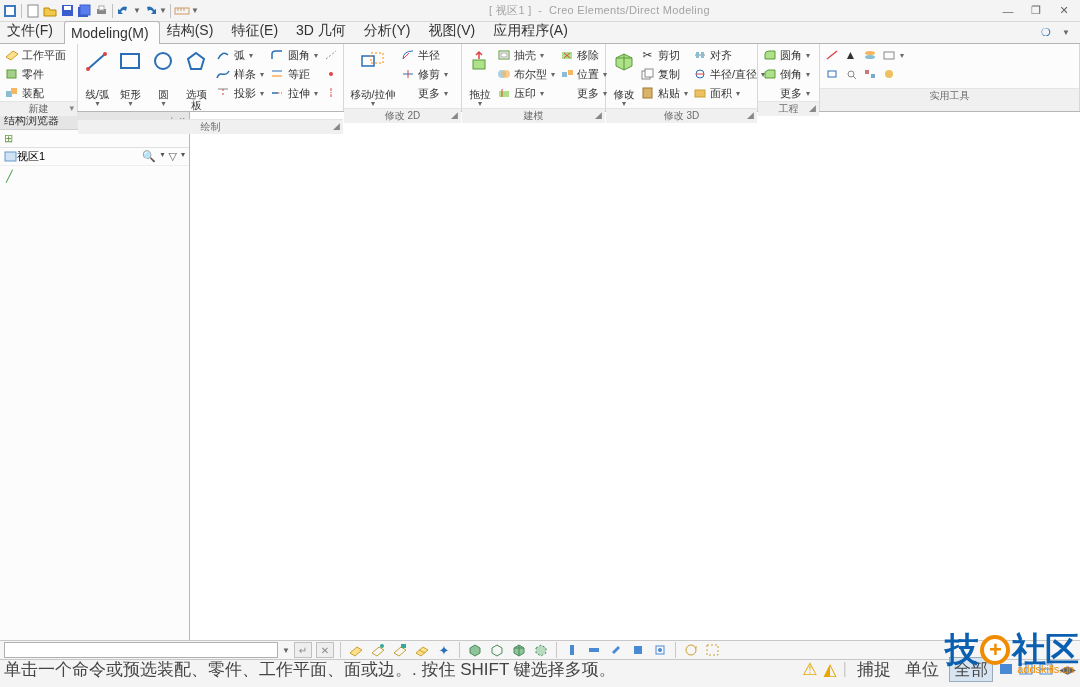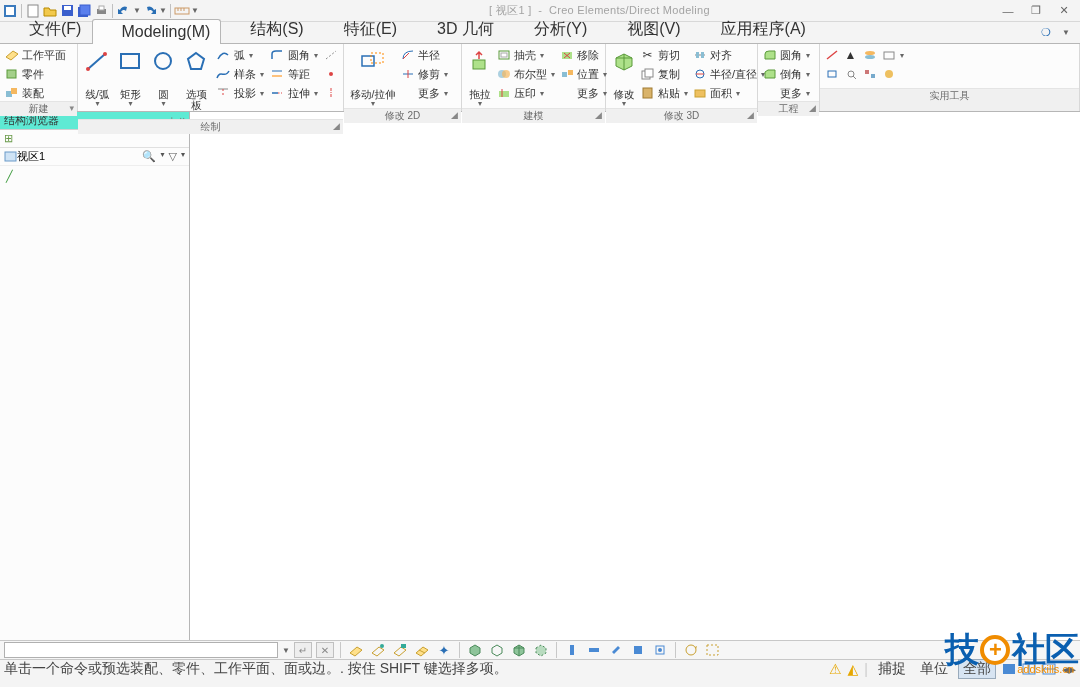--- a/index.html
+++ b/index.html
@@ -5,51 +5,51 @@
 * { box-sizing: border-box; margin: 0; padding: 0; font-family: "Microsoft YaHei", "SimSun", sans-serif; }
 html, body { width: 1080px; height: 687px; overflow: hidden; background: #f4f4f4; }
 .titlebar { height: 22px; background: #f4f4f4; display: flex; align-items: center; border-bottom: 1px solid #d8d8d8; }
 .qat { display: flex; align-items: center; gap: 1px; padding-left: 2px; }
 .qat-btn { width: 16px; height: 16px; display: flex; align-items: center; justify-content: center; font-size: 11px; }
 .qat-sep { width:1px; height: 14px; background:#c0c0c0; margin:0 2px; }
 .title-center { flex: 1; text-align: center; font-size: 11px; color: #a3a3a3; letter-spacing: 0.3px; }
 .win-controls { display: flex; gap: 12px; padding-right: 8px; }
 .win-btn { width: 16px; height: 14px; font-size: 11px; color: #666; display:flex; align-items:center; justify-content:center;}
 .tabsrow { height: 22px; background: #f4f4f4; display: flex; align-items: flex-end; border-bottom: 1px solid #b6b6b6; position:relative;}
-.tab { padding: 3px 10px 3px 28px; font-size: 16px; color: #333; border: 1px solid transparent; border-bottom: none; cursor: default; }
+.tab { padding: 3px 10px 3px 6px; font-size: 14px; color: #333; border: 1px solid transparent; border-bottom: none; cursor: default; }
 .tab.active { background: #fcfcfc; border-color: #b6b6b6; border-radius: 3px 3px 0 0; position: relative; top: 1px; }
 .tab-help{ position:absolute; right:6px; top:3px; display:flex; gap:4px; align-items:center;}
 .ribbon { height: 68px; background: #fcfcfc; border-bottom: 1px solid #b6b6b6; display: flex; }
 .group { border-right: 1px solid #d8d8d8; display: flex; flex-direction: column; }
 .group-body { flex: 1; display: flex; align-items: flex-start; padding: 2px 4px 0 4px; gap: 2px; }
 .group-title { height: 23px; font-size: 10px; color: #6a6a6a; text-align: center; background: #f0f0f0; border-top:1px solid #e4e4e4; position:relative;}
 .group-title .expand{ position:absolute; right:3px; top:1px; font-size:9px; color:#888;}
 .big-btn { width: 38px; display: flex; flex-direction: column; align-items: center; font-size: 10.5px; color: #333; padding-top:2px;}
 .big-btn .ic { width: 28px; height: 26px; display: flex; align-items: center; justify-content: center; font-size: 18px; }
 .big-btn .lbl { margin-top: 15px; line-height:11px; text-align:center;}
 .big-btn .dd { font-size:8px; color:#666; line-height:8px;}
 .stack { display: flex; flex-direction: column; gap: 3px; font-size: 11px; color: #333; padding-top:1px;}
 .stack .row { display: flex; align-items: center; gap: 3px; height:16px; white-space:nowrap;}
 .stack .ic { width: 15px; height: 15px; display:flex; align-items:center; justify-content:center; font-size:12px;}
 .sm-dd { font-size:8px; color:#666; margin-left:1px;}
 .workrow { display: flex; height: 528px; }
 .sidebar { width: 190px; background: #fcfcfc; border-right: 1px solid #b6b6b6; display: flex; flex-direction: column; }
-.side-hdr { height: 18px; background: #5eead4; border-bottom: 1px solid #d0d0d0; display: flex; align-items: center; font-size: 11px; padding: 0 4px; color:#333;}
+.side-hdr { height: 18px; background: #e5e5e5; border-bottom: 1px solid #d0d0d0; display: flex; align-items: center; font-size: 11px; padding: 0 4px; color:#333;}
 .side-hdr .pin { margin-left:auto; display:flex; gap:4px; color:#777; font-size:10px;}
 .side-toolbar { height: 18px; border-bottom: 1px solid #e0e0e0; display:flex; align-items:center; padding:0 4px; gap:6px; font-size:11px;}
 .side-row { height: 18px; display:flex; align-items:center; padding:0 4px; font-size:11px; border-bottom:1px solid #eee;}
 .side-row .r-icons{ margin-left:auto; display:flex; gap:4px; color:#555;}
 .side-tree { flex:1; padding:4px 6px; font-size:11px;}
 .canvas { flex: 1; background: #ffffff; }
 .cmdbar { height: 20px; background: #f6f6f6; border-top:1px solid #c8c8c8; border-bottom:1px solid #c8c8c8; display:flex; align-items:center; padding:0 4px; gap:4px; }
 .cmdbar input { width: 274px; height: 16px; font-size: 11px; border:1px solid #b0b0b0; padding:0 3px; background:#fff;}
 .cmdbar .sb { width:18px; height:16px; border:1px solid #c0c0c0; background:#eee; font-size:10px; display:flex; align-items:center; justify-content:center; color:#888;}
 .cmdbar .tb-ic{ width:18px; height:18px; display:flex; align-items:center; justify-content:center; font-size:13px;}
 .cmdbar .vsep{ width:1px; height:16px; background:#c8c8c8; margin:0 2px;}
-.statusbar { height: 18px; background:#f4f4f4; display:flex; align-items:center; font-size:14px; padding:0 4px; color:#444;}
+.statusbar { height: 18px; background:#f4f4f4; display:flex; align-items:center; font-size:17px; padding:0 4px; color:#444;}
 .statusbar .r{ margin-left:auto; display:flex; align-items:center; gap:6px;}
 .statusbar .chip{ padding:0 4px;}
 .watermark{ position:fixed; right:2px; bottom:14px; font-size:34px; font-weight:900; color:#0a5fb0; font-family: Arial, sans-serif; letter-spacing:-1px; pointer-events:none; display:flex; align-items:center;}
 .watermark .plus{ width:30px; height:30px; border:4px solid #f08c00; border-radius:50%; color:#f08c00; display:flex; align-items:center; justify-content:center; font-size:22px; margin:0 2px; background:#fff;}
 .watermark .sub{ font-size:11px; color:#f08c00; font-weight:normal; position:absolute; right:4px; bottom:-2px; letter-spacing:0;}
 svg{ display:block;}
 </style>
 </head>
 <body>
 

